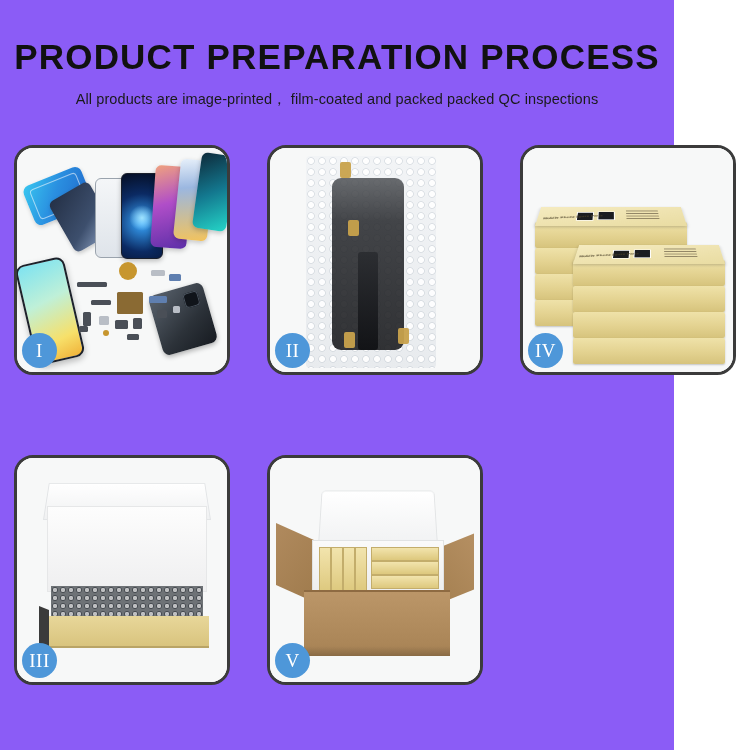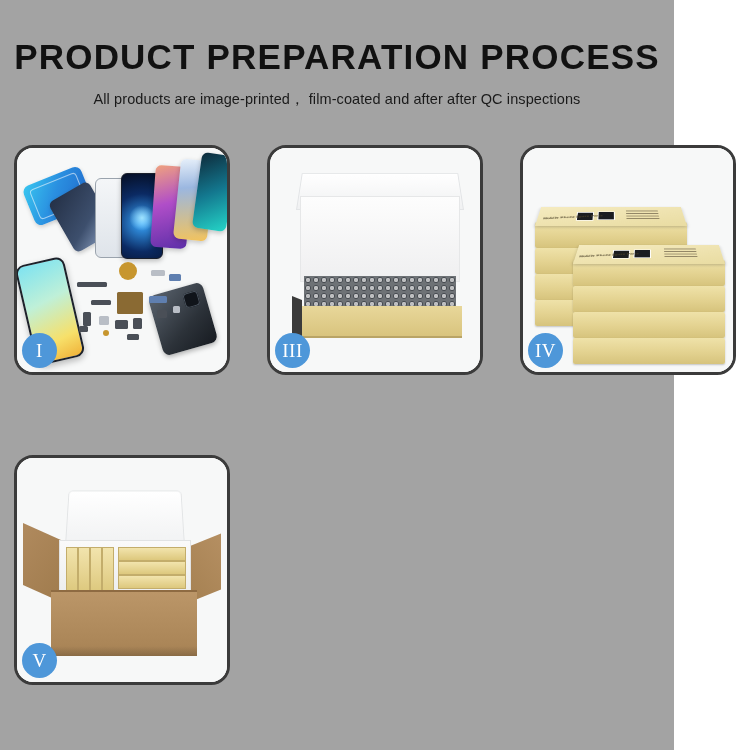--- a/index.html
+++ b/index.html
@@ -12,21 +12,21 @@
     height: 750px;
     font-family: "Liberation Sans", sans-serif;
     overflow: hidden;
     position: relative;
   }
 
   .page {
     width: 674px;
     height: 750px;
     position: relative;
-    background: #a3a3a3;
+    background: #8b5cf6;
   }
 
   
   .header {
     padding-top: 38px;
     text-align: center;
   }
   .title {
     font-family: "Liberation Sans", sans-serif;
     font-size: 35px;
@@ -402,21 +402,21 @@
     background: rgba(150,118,76,.75);
   }
 </style>
 </head>
 <body>
 
 <div class="page">
 
   <div class="header">
     <h1 class="title">PRODUCT PREPARATION PROCESS</h1>
-    <p class="subtitle">All products are image-printed， film-coated and after after QC inspections</p>
+    <p class="subtitle">All products are image-printed， film-coated and packed packed QC inspections</p>
   </div>
 
   <div class="grid">
 
     <div class="panel">
       <div class="panel-inner">
         <div class="scene">
           <div class="ph-protector"></div>
           <div class="ph-protector2"></div>
           <div class="ph-glass"></div>
@@ -442,32 +442,34 @@
             <div class="pt light" style="left:100px;top:46px;width:7px;height:7px;"></div>
             <div class="pt" style="left:6px;top:66px;width:9px;height:6px;"></div>
             <div class="pt gold" style="left:30px;top:70px;width:6px;height:6px;"></div>
             <div class="pt" style="left:54px;top:74px;width:12px;height:6px;"></div>
           </div>
         </div>
       </div>
       <div class="badge">I</div>
     </div>
 
-
     <div class="panel">
       <div class="panel-inner">
         <div class="scene">
-          <div class="box3-lid"></div>
-          <div class="box3-foam"></div>
-          <div class="box3-bubble"></div>
-          <div class="box3-front"></div>
-          <div class="box3-side"></div>
+          <div class="bubble-bag">
+            <div class="screen-in-bag"></div>
+            <div class="flex-cable"></div>
+            <div class="tape" style="left:34px;top:6px;"></div>
+            <div class="tape" style="left:42px;top:64px;"></div>
+            <div class="tape" style="left:38px;top:176px;"></div>
+            <div class="tape" style="left:92px;top:172px;"></div>
+          </div>
         </div>
       </div>
-      <div class="badge">III</div>
+      <div class="badge">II</div>
     </div>
 
     <div class="panel">
       <div class="panel-inner">
         <div class="scene">
           <div class="stack">
             <div class="sbox" style="left:0px;top:54px;"></div>
             <div class="sbox" style="left:0px;top:80px;"></div>
             <div class="sbox" style="left:0px;top:106px;"></div>
             <div class="sbox" style="left:0px;top:132px;"></div>
@@ -486,20 +488,33 @@
             <div class="sbox-top" style="left:38px;top:62px;">
               <div class="win" style="left:38px;top:10px;"></div>
               <div class="win" style="left:60px;top:9px;"></div>
               <div class="lbl-lines" style="left:92px;top:6px;"></div>
               <div class="lbl" style="left:4px;top:16px;transform:rotate(-5deg);">Mobile Phone Spare Parts</div>
             </div>
           </div>
         </div>
       </div>
       <div class="badge">IV</div>
+    </div>
+
+    <div class="panel">
+      <div class="panel-inner">
+        <div class="scene">
+          <div class="box3-lid"></div>
+          <div class="box3-foam"></div>
+          <div class="box3-bubble"></div>
+          <div class="box3-front"></div>
+          <div class="box3-side"></div>
+        </div>
+      </div>
+      <div class="badge">III</div>
     </div>
 
     <div class="panel">
       <div class="panel-inner">
         <div class="scene">
           <div class="v-flapL"></div>
           <div class="v-flapR"></div>
           <div class="v-foam-lid"></div>
           <div class="v-foam-body">
             <div class="v-ybox" style="left:6px;top:6px;width:10px;height:44px;"></div>

